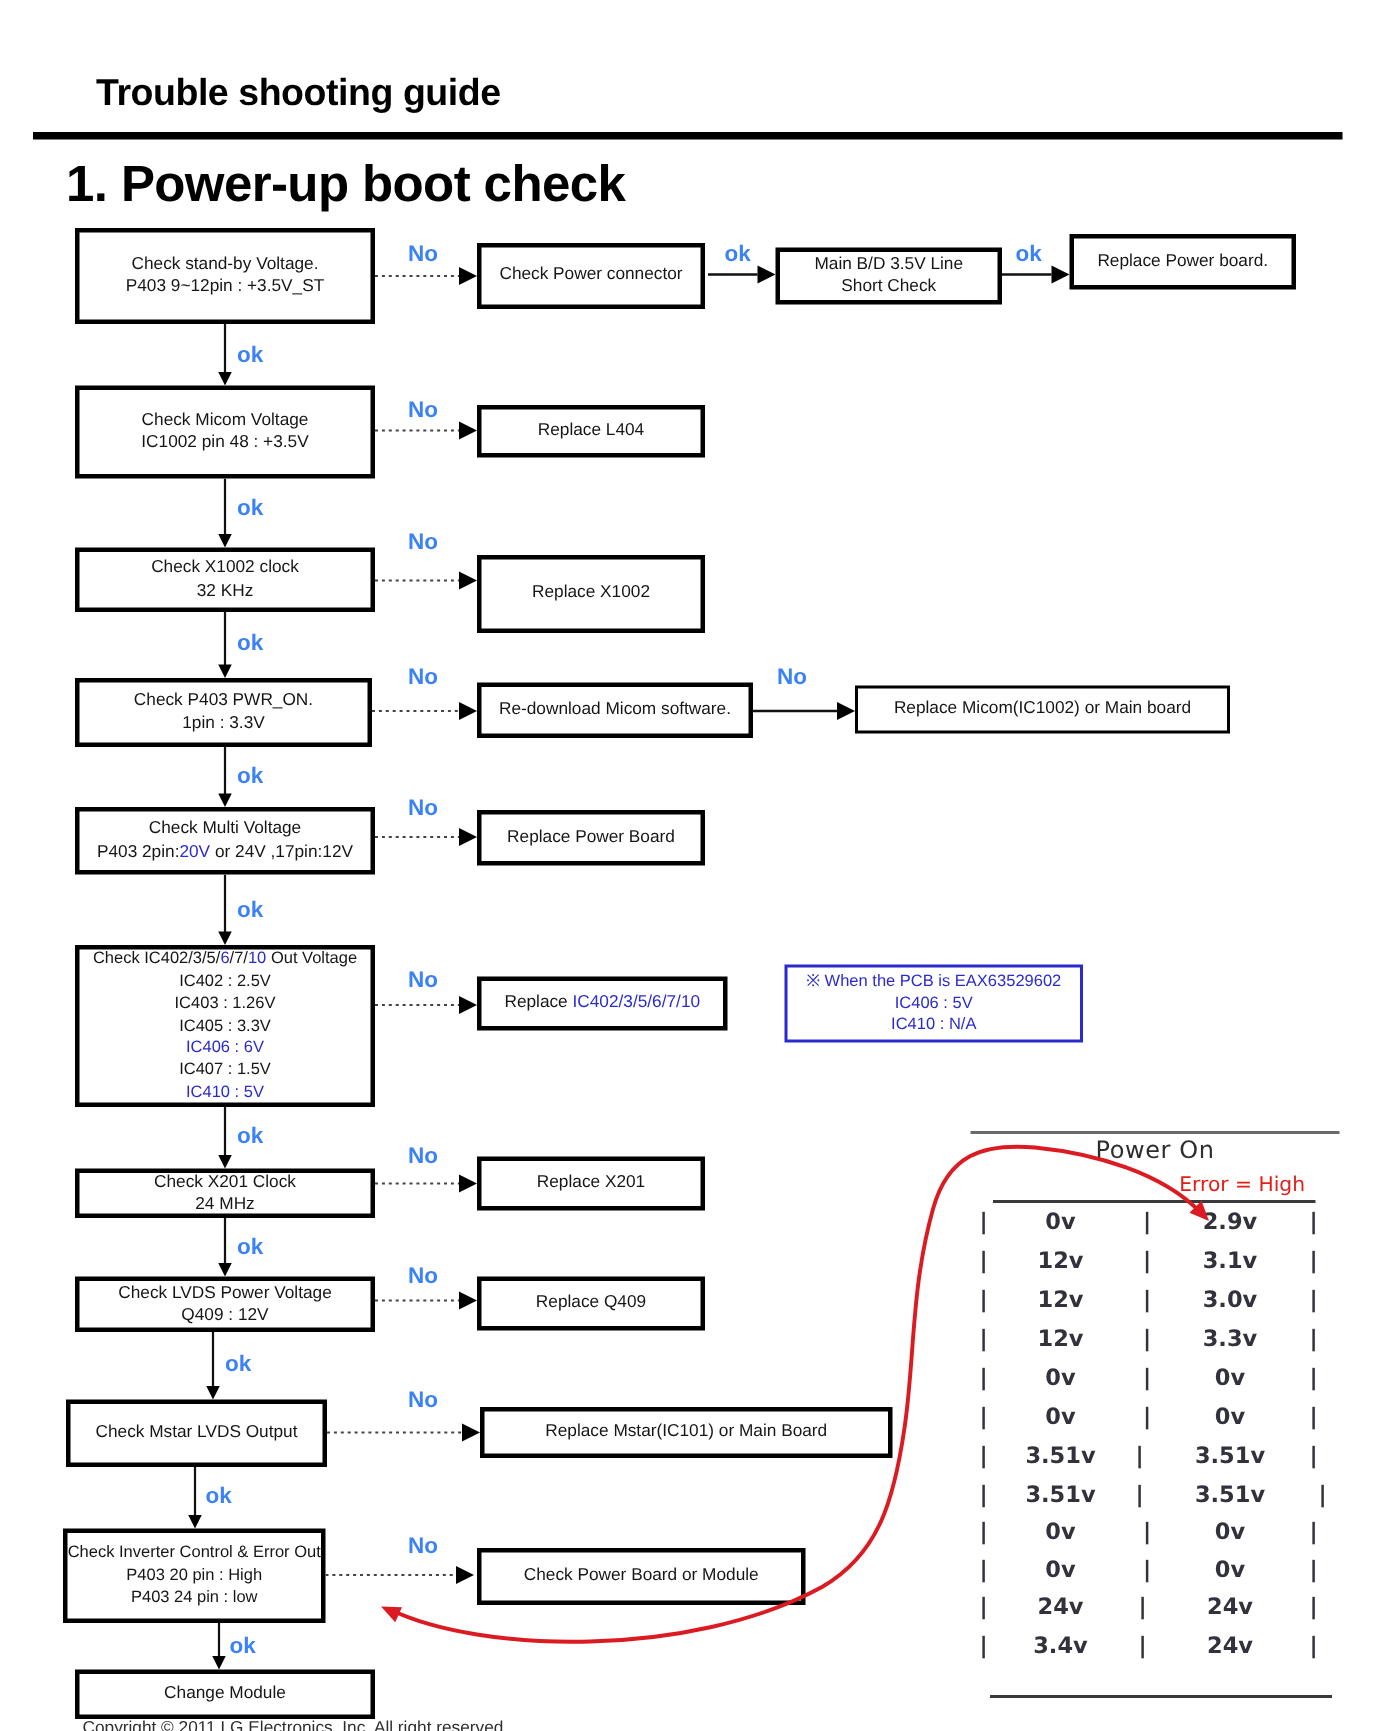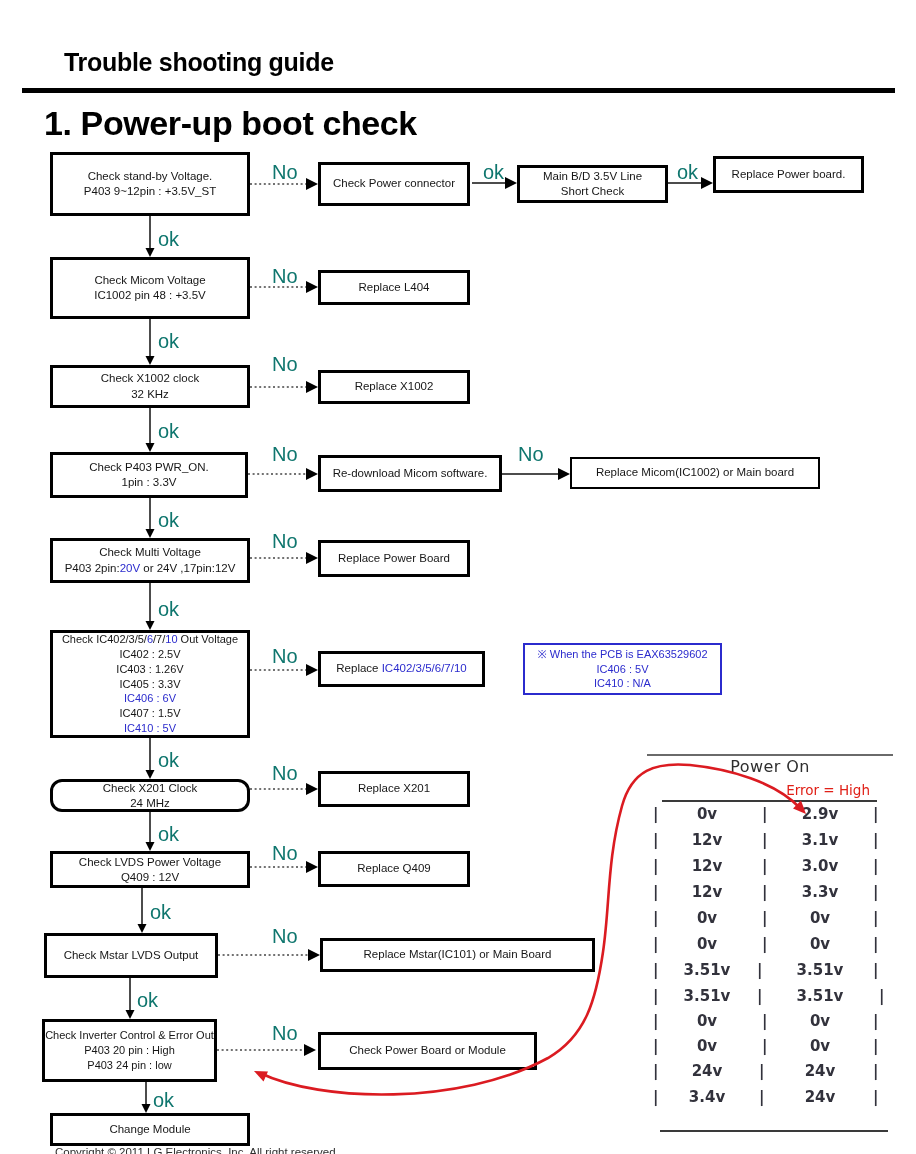--- a/index.html
+++ b/index.html
@@ -6,21 +6,21 @@
   body{width:916px;height:1154px;position:relative;background:#ffffff;overflow:hidden;
        font-family:"Liberation Sans",sans-serif;}
   .abs{position:absolute;}
   .title{left:64px;top:48px;font-size:25px;font-weight:bold;letter-spacing:-0.3px;color:#000;}
   .rule{left:22px;top:88px;width:873px;height:5px;background:#000;}
   .section{left:44px;top:104px;font-size:34px;font-weight:bold;letter-spacing:-0.4px;color:#000;}
   .box{position:absolute;box-sizing:border-box;border:3px solid #000;background:#fff;
        display:flex;flex-direction:column;align-items:center;justify-content:center;
        text-align:center;font-size:11.5px;line-height:1.32;color:#161616;}
   .box.big{font-size:11px;line-height:1.36;}
-  .lbl{position:absolute;font-weight:normal;font-size:20px;color:#0f766e;}
+  .lbl{position:absolute;font-weight:bold;font-size:15px;color:#3b82f6;}
   .blue{color:#2b2bcd;}
   .note-box{border:2.5px solid #2b2bcd;color:#2b2bcd;font-size:11px;}
   svg.layer{position:absolute;left:0;top:0;pointer-events:none;}
   
   .vt-top{left:647px;top:754px;width:246px;height:2px;background:#6a6a6a;}
   .vt-title{left:660px;top:757px;width:220px;text-align:center;font-family:"DejaVu Sans",sans-serif;
             font-size:16px;color:#2e2e2e;letter-spacing:0.4px;}
   .vt-note{left:720px;top:782px;width:150px;text-align:right;font-family:"DejaVu Sans",sans-serif;
            font-size:13.5px;color:#e02017;}
   .vt-line2{left:662px;top:800px;width:215px;height:2px;background:#3a3a3a;}
@@ -123,21 +123,21 @@
   <div>IC1002 pin 48 : +3.5V</div>
 </div>
 <div class="box" style="left:318px;top:270px;width:152px;height:35px;">
   <div>Replace L404</div>
 </div>
 
 <div class="box" style="left:50px;top:365px;width:200px;height:43px;">
   <div>Check X1002 clock</div>
   <div>32 KHz</div>
 </div>
-<div class="box" style="left:318px;top:370px;width:152px;height:34px;">
+<div class="box" style="left:318px;top:370px;width:152px;height:52px;">
   <div>Replace X1002</div>
 </div>
 
 <div class="box" style="left:50px;top:452px;width:198px;height:46px;">
   <div>Check P403 PWR_ON.</div>
   <div>1pin : 3.3V</div>
 </div>
 <div class="box" style="left:318px;top:455px;width:184px;height:37px;">
   <div>Re-download Micom software.</div>
 </div>
@@ -164,21 +164,21 @@
 </div>
 <div class="box" style="left:318px;top:651px;width:167px;height:36px;">
   <div><span>Replace </span><span class="blue">IC402/3/5/6/7/10</span></div>
 </div>
 <div class="box note-box" style="left:523px;top:643px;width:199px;height:52px;">
   <div>※ When the PCB is EAX63529602</div>
   <div>IC406 : 5V</div>
   <div>IC410 : N/A</div>
 </div>
 
-<div class="box" style="left:50px;top:779px;width:200px;height:33px;line-height:1.22;border-radius:12px;">
+<div class="box" style="left:50px;top:779px;width:200px;height:33px;line-height:1.22;">
   <div>Check X201 Clock</div>
   <div>24 MHz</div>
 </div>
 <div class="box" style="left:318px;top:771px;width:152px;height:36px;">
   <div>Replace X201</div>
 </div>
 
 <div class="box" style="left:50px;top:851px;width:200px;height:37px;line-height:1.25;">
   <div>Check LVDS Power Voltage</div>
   <div>Q409 : 12V</div>

